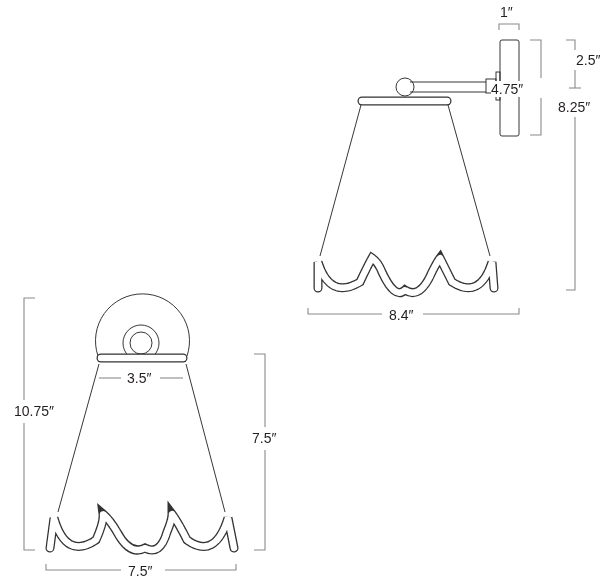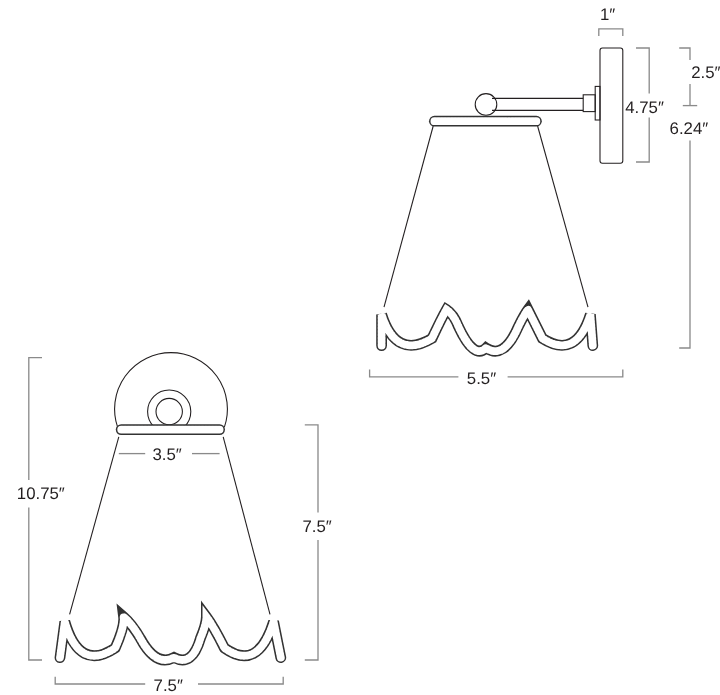--- a/index.html
+++ b/index.html
@@ -67,21 +67,21 @@
     <polyline class="dimline" points="35,298 24,298 24,400"></polyline>
     <polyline class="dimline" points="24,423 24,550 35,550"></polyline>
     <polyline class="dimline" points="254,354 265,354 265,427"></polyline>
     <polyline class="dimline" points="265,450 265,550 254,550"></polyline>
     <polyline class="dimline" points="46,564 46,570 121,570"></polyline>
     <polyline class="dimline" points="165,570 236,570 236,564"></polyline>
   </g>
 </svg>
 
 <span class="dim" style="left:500px;top:4px;">1″</span>
-<span class="dim" style="left:521px;top:81px;">4.75″</span>
+<span class="dim" style="left:491px;top:81px;">4.75″</span>
 <span class="dim" style="left:564px;top:52px;margin-left:12px;">2.5″</span>
-<span class="dim" style="left:558px;top:99px;">6.24″</span>
-<span class="dim" style="left:389px;top:307px;">5.5″</span>
+<span class="dim" style="left:558px;top:99px;">8.25″</span>
+<span class="dim" style="left:389px;top:307px;">8.4″</span>
 
 <span class="dim" style="left:14px;top:403px;">10.75″</span>
 <span class="dim" style="left:127px;top:370px;text-align:right;">3.5″</span>
 <span class="dim" style="left:252px;top:430px;">7.5″</span>
 <span class="dim" style="left:128px;top:563px;">7.5″</span>
 
 </body></html>

